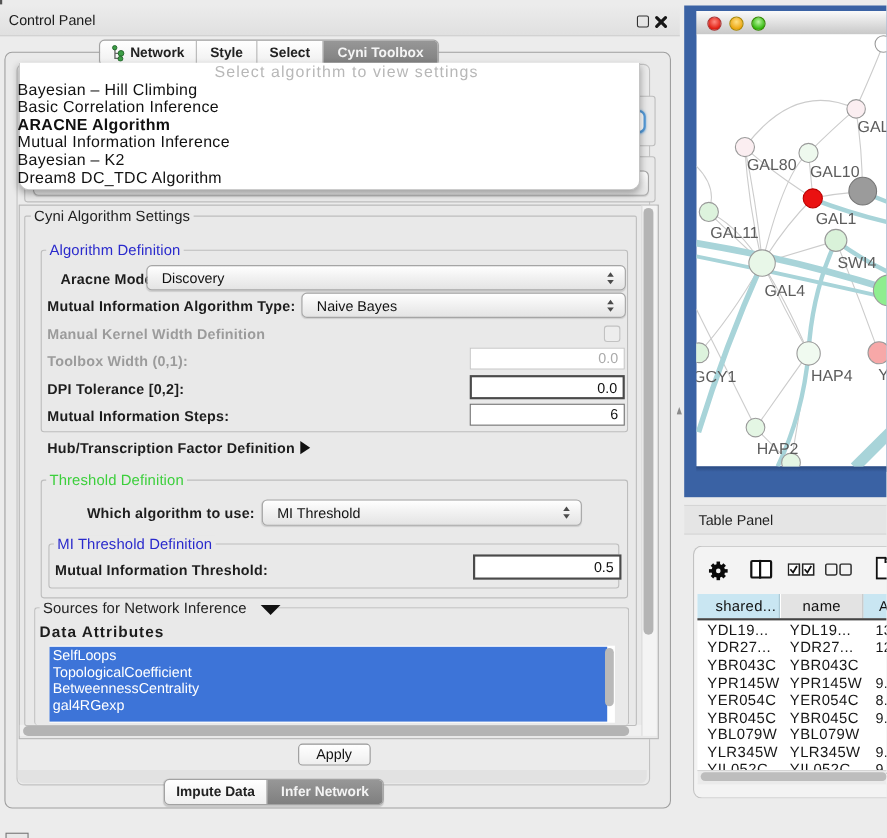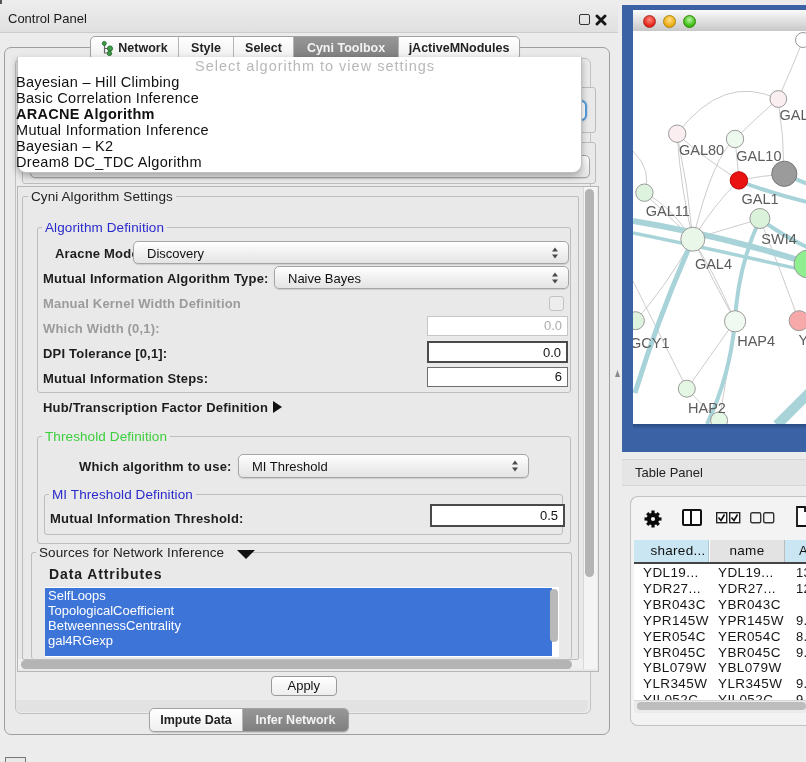--- a/index.html
+++ b/index.html
@@ -57,23 +57,23 @@
     <span class="ctext">Discovery</span>
     <span class="carr"></span>
   </div>
 <div class="lbl" style="left:43px;top:271px;">Mutual Information Algorithm Type:</div>
 <div class="combo" style="left:274px;top:266px;width:293px;height:21px;">
     <span class="ctext">Naive Bayes</span>
     <span class="carr"></span>
   </div>
 <div class="lbl dis" style="left:43px;top:296px;">Manual Kernel Width Definition</div>
 <div class="abs" style="left:549px;top:296px;width:13px;height:13px;background:#ededed;border:1px solid #c2c2c2;border-radius:3px;"></div>
-<div class="lbl dis" style="left:43px;top:321px;">Which Width (0,1):</div>
+<div class="lbl dis" style="left:43px;top:321px;">Toolbox Width (0,1):</div>
 <div class="field" style="left:427px;top:316px;width:134px;height:17px;border:1px solid #c6c6c6;color:#ababab;padding:1px 5px 0 0;">0.0</div>
-<div class="lbl" style="left:43px;top:346px;">DPI Tolerance [0,1]:</div>
+<div class="lbl" style="left:43px;top:346px;">DPI Tolerance [0,2]:</div>
 <div class="field" style="left:427px;top:341px;width:132px;height:16px;border:2px solid #4a4a4a;padding:2px 5px 0 0;">0.0</div>
 <div class="lbl" style="left:43px;top:371px;">Mutual Information Steps:</div>
 <div class="field" style="left:427px;top:367px;width:134px;height:17px;border:1px solid #6e6e6e;padding:1px 5px 0 0;">6</div>
 
 <div class="lbl" style="left:43px;top:400px;">Hub/Transcription Factor Definition</div>
 <div class="abs" style="left:273px;top:401px;width:0;height:0;border-top:6px solid transparent;border-bottom:6px solid transparent;border-left:9px solid #111;"></div>
 
 <div class="group" style="left:37px;top:436px;width:532px;height:106px;"></div>
 <div class="gtitle" style="left:42px;top:429px;color:#3ccf3c;background:#e9e9e9;">Threshold Definition</div>
 <div class="lbl" style="left:79px;top:459px;">Which algorithm to use:</div>
@@ -83,21 +83,21 @@
   </div>
 
 <div class="group" style="left:44px;top:494px;width:517px;height:39px;"></div>
 <div class="gtitle" style="left:49px;top:487px;color:#2a2acc;background:#e9e9e9;">MI Threshold Definition</div>
 <div class="lbl" style="left:50px;top:511px;">Mutual Information Threshold:</div>
 <div class="field" style="left:430px;top:504px;width:126px;height:17px;border:2px solid #4a4a4a;padding:2px 5px 0 0;">0.5</div>
 
 <div class="group" style="left:31px;top:552px;width:539px;height:106px;border-bottom:none;"></div>
 <div class="gtitle" style="left:36px;top:545px;color:#222;background:#e9e9e9;padding-right:24px;">Sources for Network Inference</div>
 <div class="abs" style="left:237px;top:550px;width:0;height:0;border-left:9.5px solid transparent;border-right:9.5px solid transparent;border-top:9px solid #111;"></div>
-<div class="lbl" style="left:49px;top:566px;font-size:14px;letter-spacing:0.9px;">Data Attributes</div>
+<div class="lbl" style="left:36px;top:566px;font-size:14px;letter-spacing:0.9px;">Data Attributes</div>
 
 <div class="abs" style="left:45px;top:587px;width:514px;height:70px;background:#fff;"></div>
 <div class="abs" style="left:45px;top:588px;width:504px;height:68px;background:#3d74d8;color:#fff;font-size:13px;line-height:15.1px;padding-left:3px;overflow:hidden;">SelfLoops<br>TopologicalCoefficient<br>BetweennessCentrality<br>gal4RGexp<br>&nbsp;</div>
 <div class="abs" style="left:550px;top:589px;width:8px;height:53px;background:#b9b9b9;border-radius:4px;"></div>
 
 <div class="abs" style="left:270.5px;top:676px;width:64.5px;height:17px;border:1px solid #9a9a9a;border-radius:4px;background:linear-gradient(#ffffff,#eeeeee);font-size:13px;color:#111;text-align:center;padding-top:1px;">Apply</div>
 
 <div class="seg" style="left:149px;top:708px;">
   <div class="s" style="width:92px;">Impute Data</div>
   <div class="s sel" style="width:105px;">Infer Network</div>
@@ -106,21 +106,20 @@
 <div class="seg" style="left:90px;top:36px;">
   <div class="s" style="width:87px;"><svg width="13" height="16" viewBox="0 0 13 16" style="margin-right:4px;">
         <path d="M3.5 4 V13 H7 M3.5 8.5 H8" fill="none" stroke="#666" stroke-width="1.2"></path>
         <circle cx="3.3" cy="3.4" r="2" fill="#3c9e46" stroke="#1f6127" stroke-width="0.8"></circle>
         <circle cx="9" cy="8.5" r="2.6" fill="#3c9e46" stroke="#1f6127" stroke-width="0.8"></circle>
         <circle cx="8.5" cy="13.4" r="2.2" fill="#3c9e46" stroke="#1f6127" stroke-width="0.8"></circle>
       </svg>Network</div>
   <div class="s" style="width:54px;">Style</div>
   <div class="s" style="width:59px;">Select</div>
   <div class="s sel" style="width:104px;">Cyni Toolbox</div>
-  <div class="s" style="width:120px;">jActiveMNodules</div>
 </div>
 
 <div class="group" style="left:22px;top:87px;width:572px;height:44px;background:#e9e9e9;"></div>
 <div class="abs" style="left:565px;top:100px;width:18px;height:17px;border:2.5px solid #549ad8;border-radius:6px;background:#fff;box-shadow:0 0 2px #7ab0e0;"></div>
 <div class="group" style="left:22px;top:142px;width:572px;height:40px;background:#e9e9e9;"></div>
 <div class="combo" style="left:30px;top:155px;width:558px;height:21px;"></div>
 
 <div class="abs" style="left:17px;top:57px;width:563px;height:115px;background:#fff;border:1px solid #c0c0c0;border-top:none;border-radius:0 0 9px 9px;box-shadow:0 3px 7px rgba(0,0,0,.3);"></div>
 <div class="abs" style="left:195px;top:58px;font-size:14.5px;letter-spacing:1px;color:#b8b8b8;">Select algorithm to view settings</div>
 <div class="abs" style="left:16px;top:74px;font-size:14.5px;letter-spacing:0.3px;color:#111;line-height:16.1px;white-space:nowrap;">Bayesian – Hill Climbing<br>Basic Correlation Inference<br><span class="b">ARACNE Algorithm</span><br>Mutual Information Inference<br>Bayesian – K2<br>Dream8 DC_TDC Algorithm</div>

